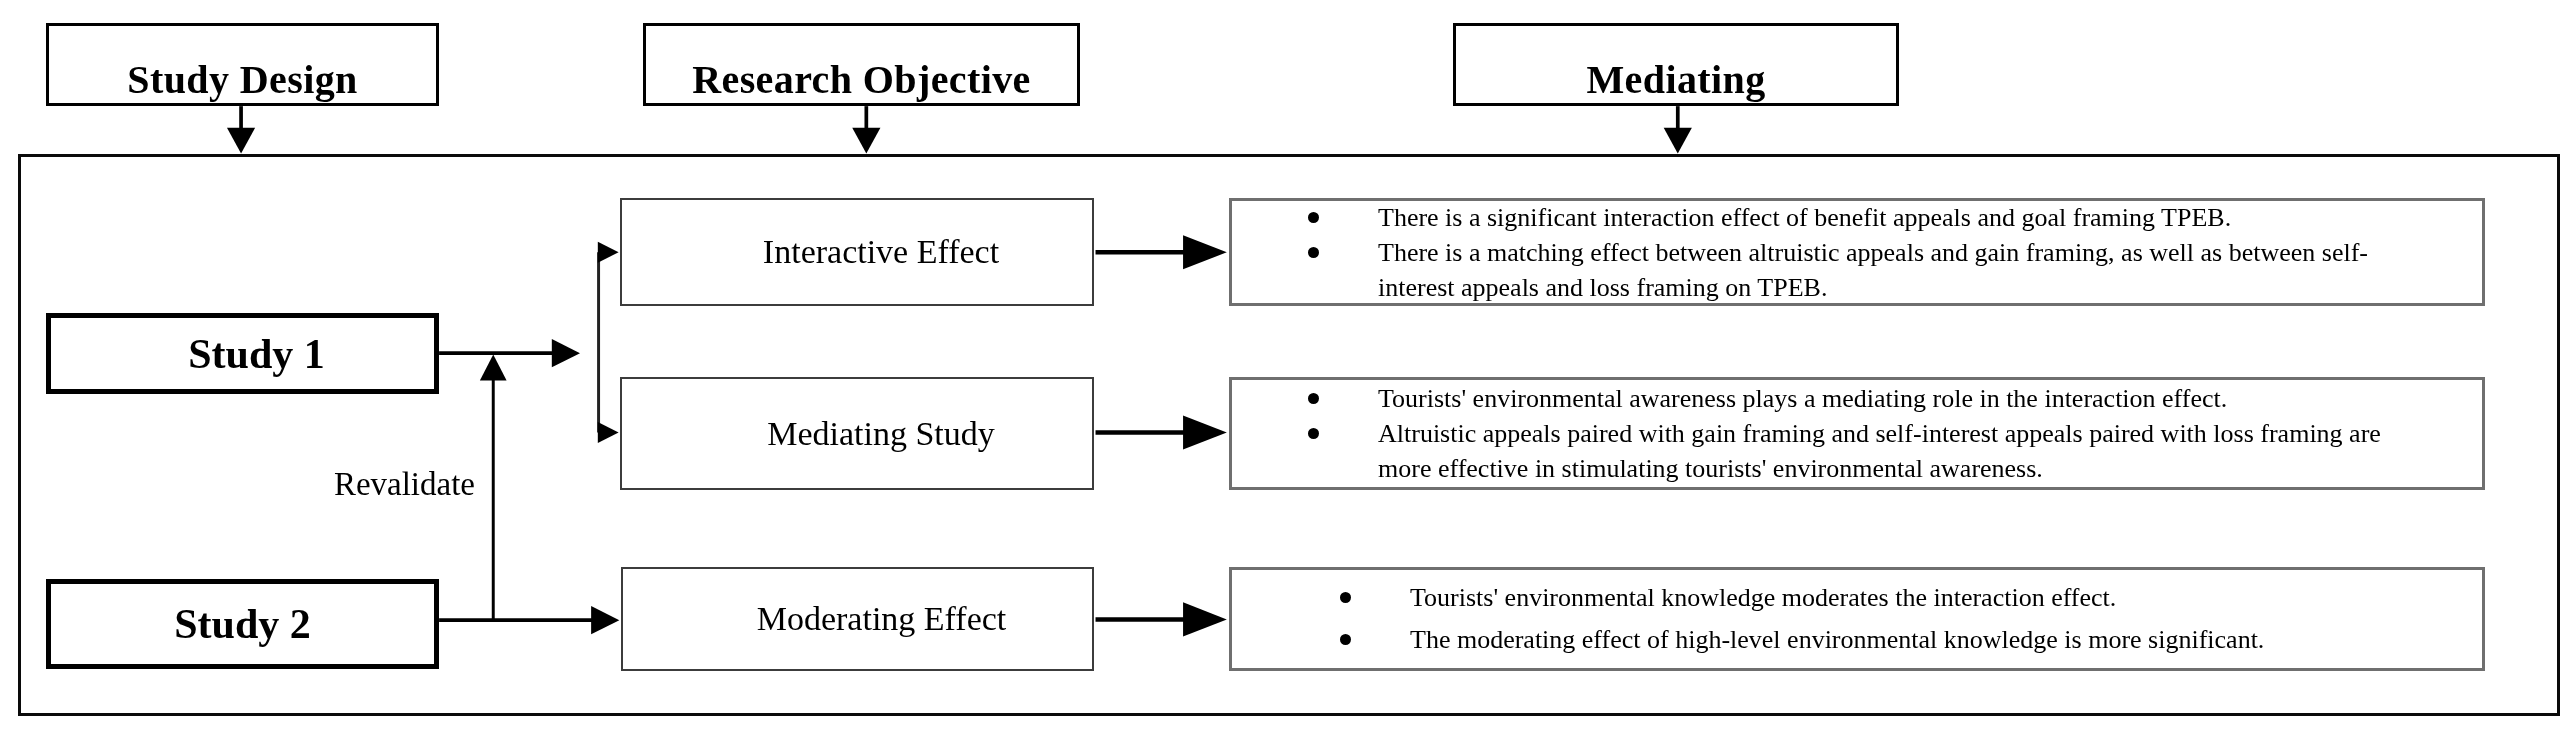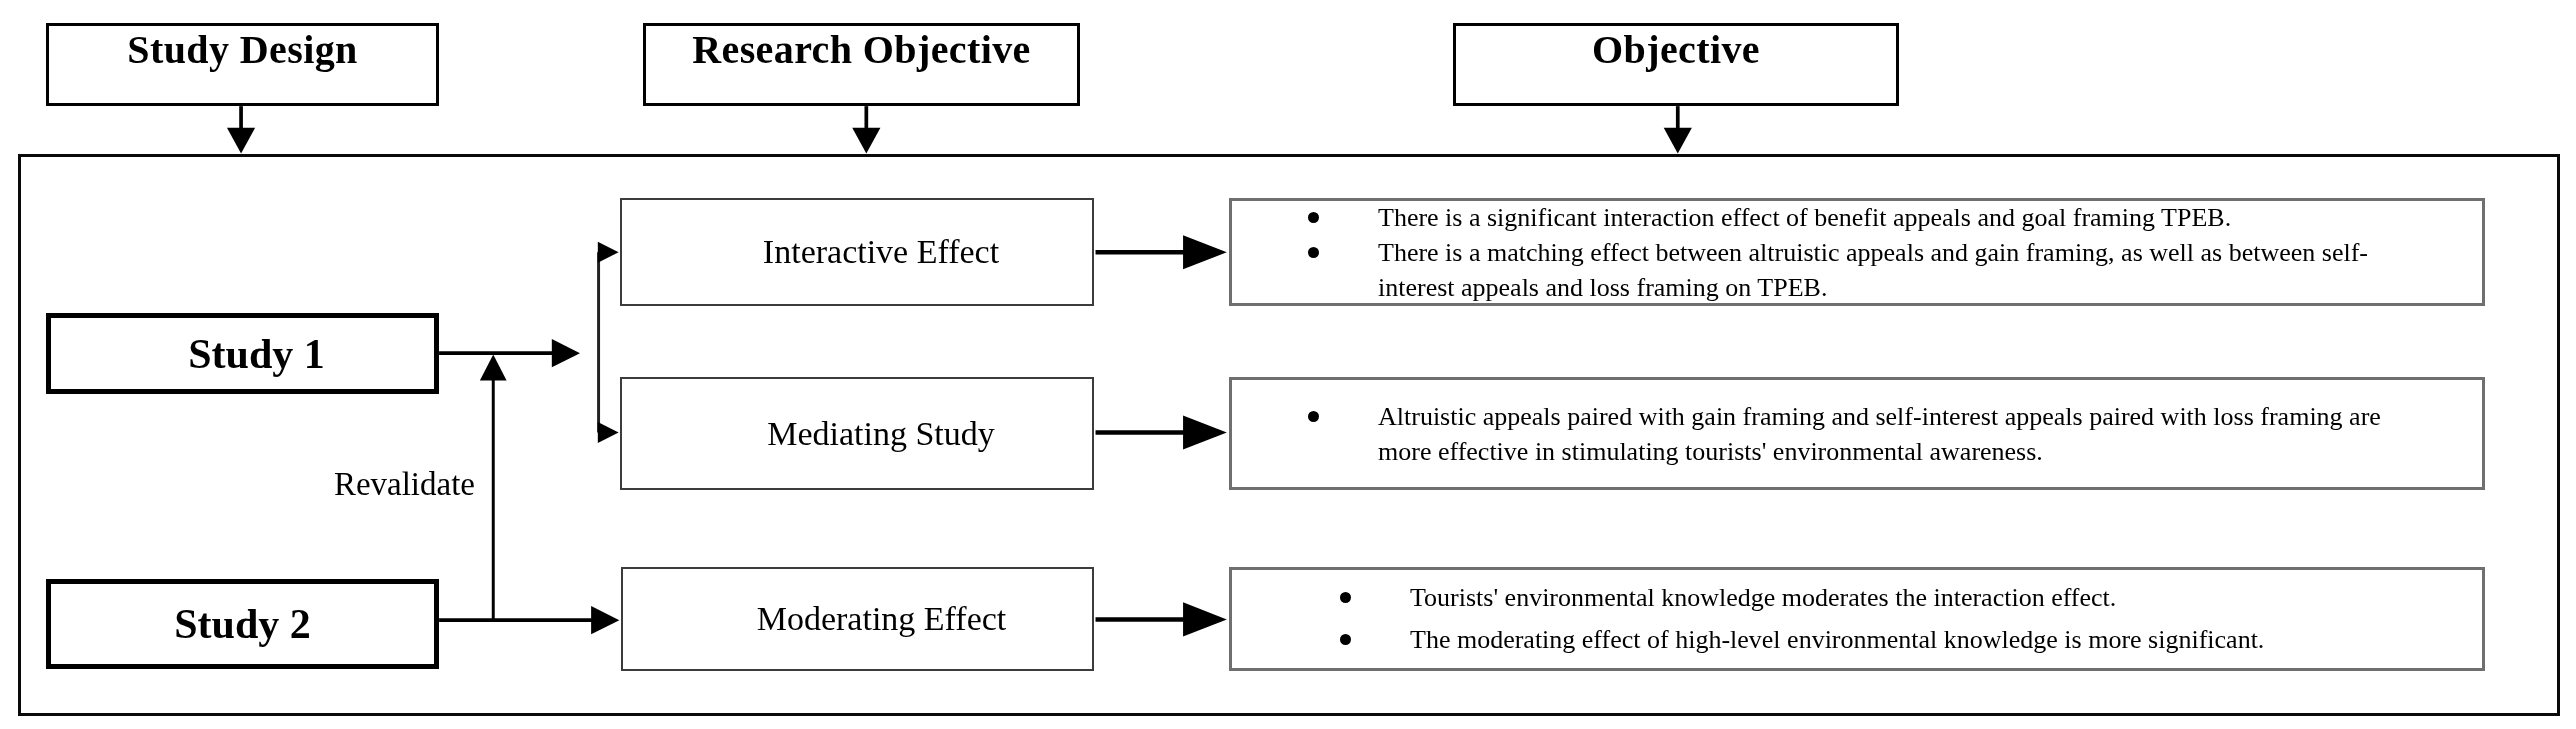--- a/index.html
+++ b/index.html
@@ -12,21 +12,21 @@
     color: #000000;
     overflow: hidden;
   }
   .abs { position: absolute; box-sizing: border-box; }
 
   
   .hdr {
     border: 3.7px solid #000000;
     background: #ffffff;
     display: flex;
-    align-items: flex-start;
+    align-items: flex-end;
     justify-content: center;
     font-weight: bold;
     font-size: 40px;
     letter-spacing: 0.4px;
   }
 
   
   .main-frame {
     border: 3.7px solid #0a0a0a;
     background: transparent;
@@ -95,21 +95,21 @@
 
 <div class="canvas">
 
   <div class="abs hdr" style="left:46px; top:23px; width:393px; height:83px;">
     <span>Study Design</span>
   </div>
   <div class="abs hdr" style="left:643px; top:23px; width:437px; height:83px;">
     <span>Research Objective</span>
   </div>
   <div class="abs hdr" style="left:1453px; top:23px; width:446px; height:83px;">
-    <span>Objective</span>
+    <span>Mediating</span>
   </div>
 
   <div class="abs main-frame" style="left:18px; top:154px; width:2542px; height:562px;"></div>
 
   <div class="abs study" style="left:46px; top:313px; width:393px; height:81px;padding-left:28px;">
     <span>Study 1</span>
   </div>
   <div class="abs study" style="left:46px; top:579px; width:393px; height:90px;">
     <span>Study 2</span>
   </div>
@@ -131,20 +131,24 @@
       <span class="bdot"></span>
       <span class="btxt">There is a significant interaction effect of benefit appeals and goal framing TPEB.</span>
     </div>
     <div class="brow">
       <span class="bdot"></span>
       <span class="btxt">There is a matching effect between altruistic appeals and gain framing, as well as between self-interest appeals and loss framing on TPEB.</span>
     </div>
   </div>
 
   <div class="abs conc" style="left:1229px; top:377px; width:1256px; height:113px;">
+    <div class="brow">
+      <span class="bdot"></span>
+      <span class="btxt">Tourists' environmental awareness plays a mediating role in the interaction effect.</span>
+    </div>
     <div class="brow">
       <span class="bdot"></span>
       <span class="btxt">Altruistic appeals paired with gain framing and self-interest appeals paired with loss framing are more effective in stimulating tourists' environmental awareness.</span>
     </div>
   </div>
 
   <div class="abs conc sparse" style="left:1229px; top:567px; width:1256px; height:104px;padding-left:32px;">
     <div class="brow">
       <span class="bdot"></span>
       <span class="btxt">Tourists' environmental knowledge moderates the interaction effect.</span>

